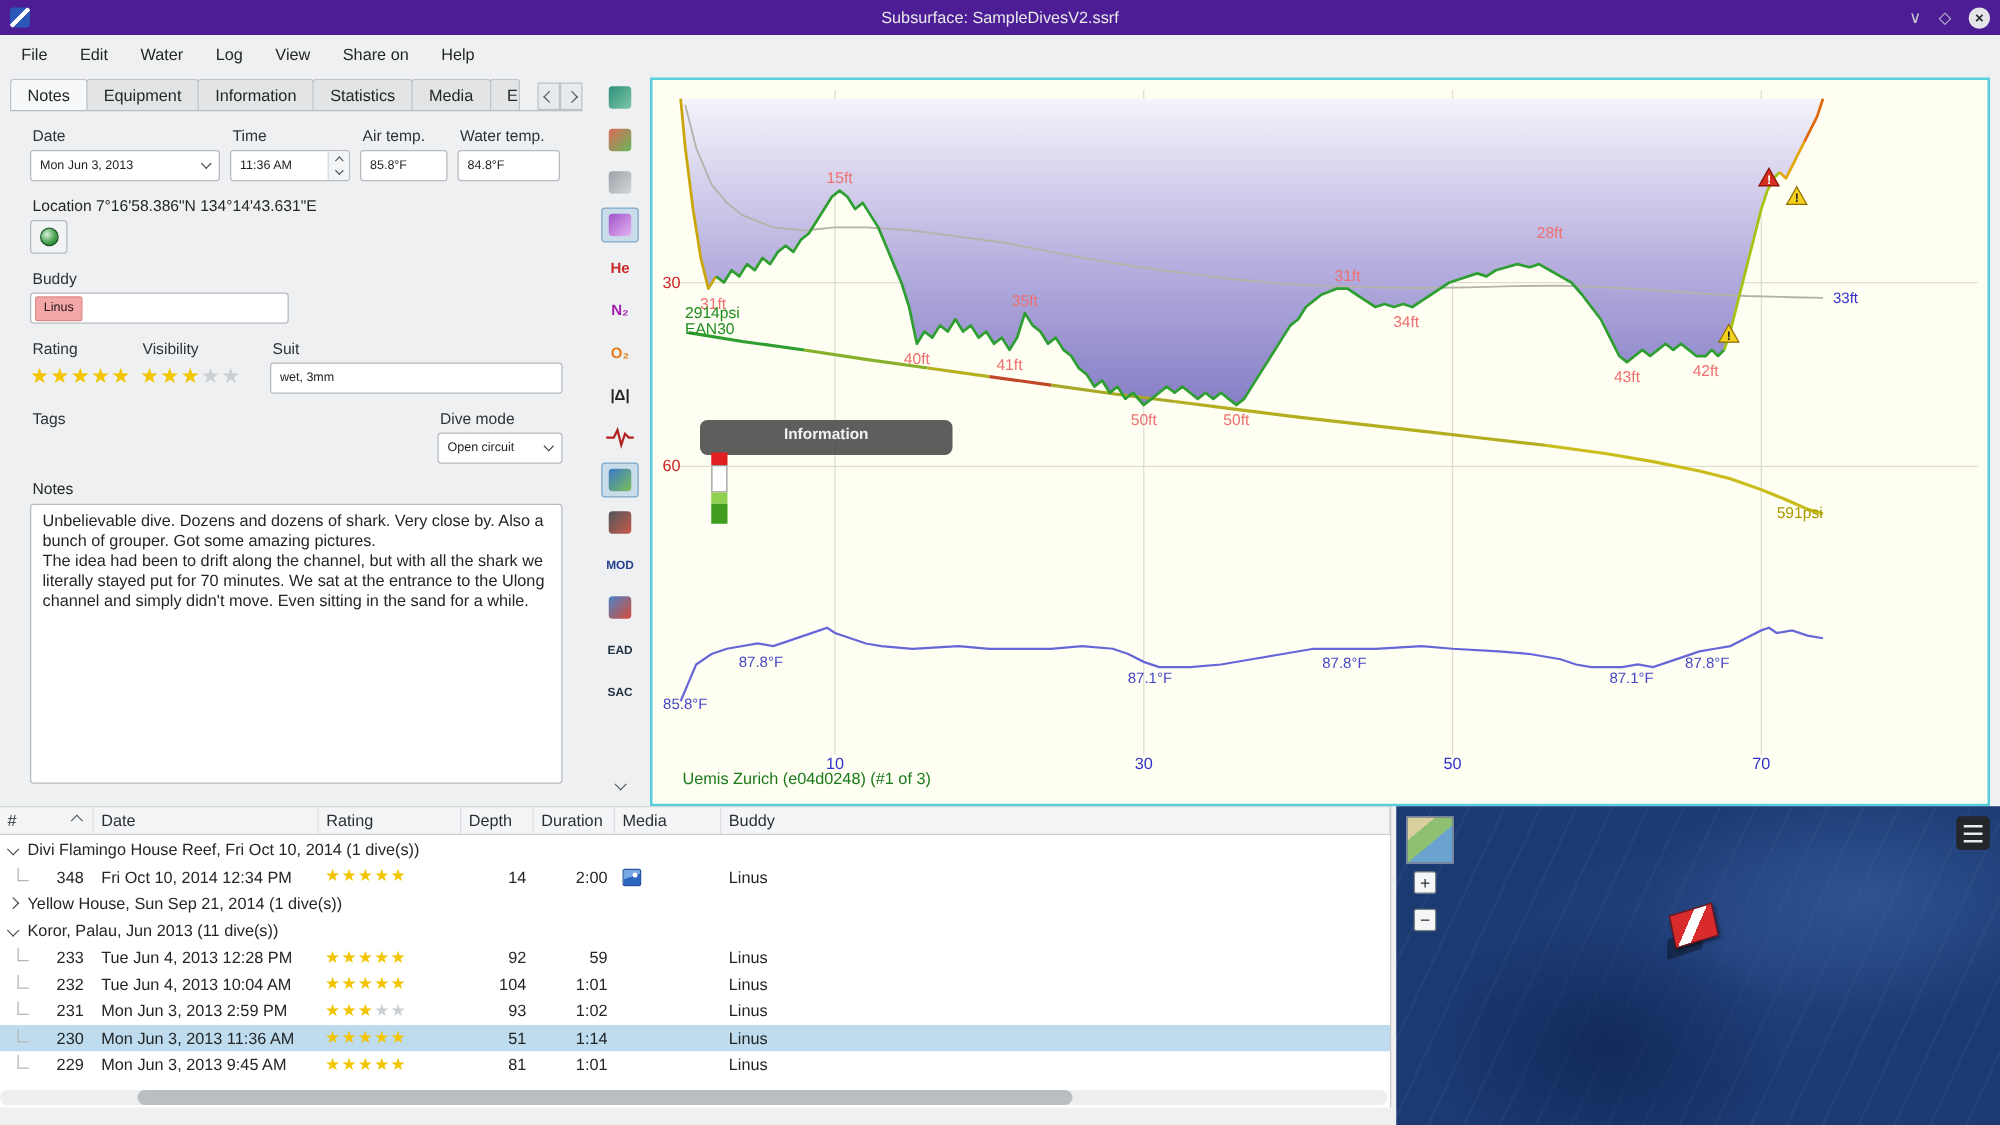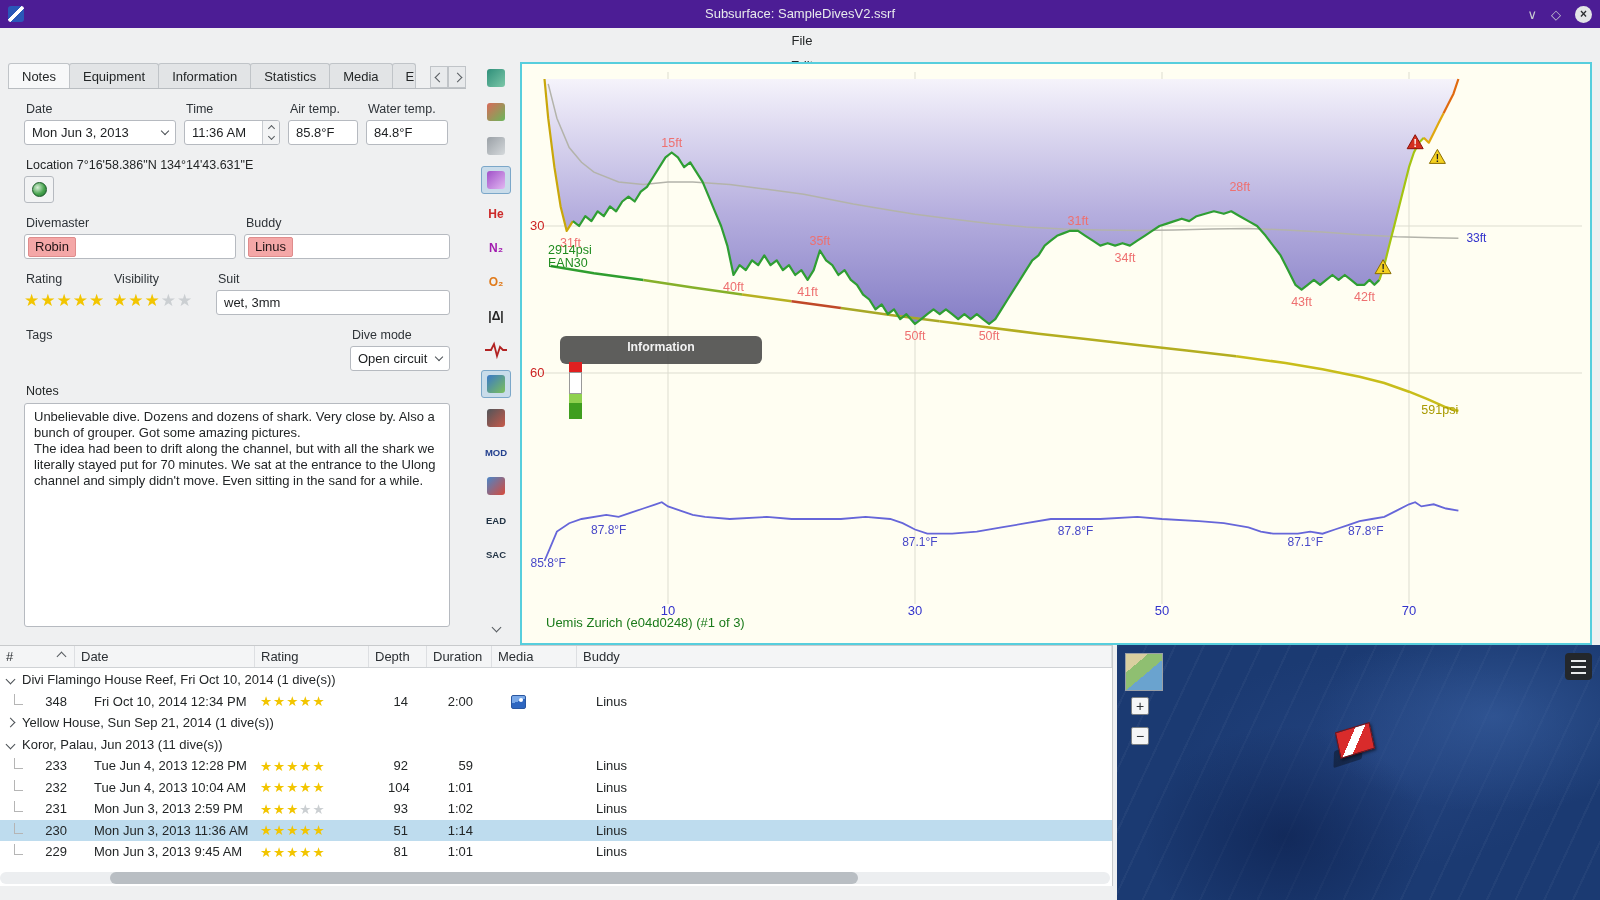--- a/index.html
+++ b/index.html
@@ -10,42 +10,42 @@
   .titlebar{position:absolute;left:0;top:0;width:1600px;height:28px;background:#4c1d95;color:#e8eaec;}
   .appicon{position:absolute;left:8px;top:6px;width:16px;height:16px;border-radius:3px;
     background:linear-gradient(135deg,#2a57b8 43%,#ffffff 43% 57%,#2a57b8 57%);}
   .wtitle{position:absolute;left:0;right:0;top:0;height:28px;line-height:28px;text-align:center;font-size:13px;}
   .winbtns{position:absolute;right:8px;top:0;height:28px;display:flex;align-items:center;gap:14px;}
   .winbtn{color:#c9cdd1;font-size:13px;cursor:default;}
   .closebtn{width:17px;height:17px;border-radius:50%;background:#e3e5e7;color:#2a2d30;
     display:flex;align-items:center;justify-content:center;font-size:12px;font-weight:bold;line-height:1;}
 
   
-  .menubar{position:absolute;left:0;top:28px;width:1600px;height:30px;background:#eff0f1;display:flex;align-items:center;padding-left:4px;flex-direction:column;}
+  .menubar{position:absolute;left:0;top:28px;width:1600px;height:30px;background:#eff0f1;display:flex;align-items:center;padding-left:4px;}
   .menuitem{padding:5px 13px;}
 
   
   .leftpanel{position:absolute;left:8px;top:62px;width:458px;height:583px;}
   .tabbar{display:flex;height:27px;border-bottom:1px solid #b9bdc1;align-items:flex-end;}
   .tab{padding:5px 13px 4px 13px;background:#e2e4e6;border:1px solid #c0c4c8;border-bottom:none;
     border-radius:3px 3px 0 0;margin-right:-1px;white-space:nowrap;}
   .tab.active{background:#f7f8f9;position:relative;z-index:2;}
   .tab.cut{width:24px;overflow:hidden;padding-right:0;}
   .tabarrows{margin-left:auto;display:flex;}
   .tabarrow{width:18px;height:22px;border:1px solid #c0c4c8;background:#e8eaec;display:flex;align-items:center;justify-content:center;}
   .chev{display:inline-block;width:7px;height:7px;border-right:1.6px solid #565b5f;border-bottom:1.6px solid #565b5f;}
   .chev.down{transform:rotate(45deg);}
   .chev.right{transform:rotate(-45deg);}
   .chev.left{transform:rotate(135deg);}
   .chev.up{transform:rotate(-135deg);}
 
   .fieldrow{display:flex;align-items:flex-start;margin:13px 16px 0 16px;gap:8px;}
   .fg label{display:block;margin:0 0 4px 2px;font-size:12.5px;color:#2e3338;}
   .inp{height:25px;background:#fff;border:1px solid #b6bac0;border-radius:3px;padding:2px 7px;
-    display:flex;align-items:center;font-size:13px;color:#1c1e20;}
+    display:flex;align-items:center;font-size:10px;color:#1c1e20;}
   input.inp{width:100%;}
   .combo{justify-content:space-between;}
   .combocaret{width:6px;height:6px;border-right:1.4px solid #4a4f54;border-bottom:1.4px solid #4a4f54;transform:rotate(45deg);margin-left:6px;margin-top:-3px;}
   .spin{padding-right:0;}
   .spinner{margin-left:auto;border-left:1px solid #c7cbd0;height:23px;width:17px;display:flex;flex-direction:column;align-items:center;justify-content:center;gap:3px;background:#f3f4f5;border-radius:0 2px 2px 0;}
   .spinner .chev{width:5px;height:5px;border-width:1.3px;}
   .chip{background:#f4a7a7;border:1px solid #df8c8c;border-radius:2px;padding:0 6px;line-height:18px;color:#201416;}
   .globebtn{width:30px;height:27px;border:1px solid #b6bac0;border-radius:3px;background:#f2f3f4;display:flex;align-items:center;justify-content:center;}
   .globe{width:15px;height:15px;border-radius:50%;background:radial-gradient(circle at 35% 35%,#d8eed8,#48a44f 55%,#1d6e2e);border:1px solid #1a5a28;}
   .st{letter-spacing:1px;}
@@ -78,21 +78,21 @@
   
   .divelist{position:absolute;left:0;top:645px;width:1113px;height:241px;background:#fff;border-top:1px solid #c8cacc;border-right:1px solid #c8cacc;}
   .lheader{display:grid;grid-template-columns:75px 180px 114px 58px 65px 85px auto;height:22px;background:#f4f5f6;border-bottom:1px solid #cfd2d5;}
   .lheader .hcell{padding:3px 6px;border-right:1px solid #dddfe2;font-size:13px;color:#2b2f33;display:flex;align-items:center;}
   .hcell.first{justify-content:space-between;padding-right:9px;}
   .lrows{position:absolute;left:0;top:23px;right:0;bottom:16px;overflow:hidden;}
   .siterow{height:21.5px;display:flex;align-items:center;padding-left:7px;gap:8px;}
   .siterow .chev{border-color:#4a4f54;}
   .diverow{height:21.5px;display:grid;grid-template-columns:75px 180px 114px 58px 65px 85px auto;align-items:center;}
   .diverow.selected{background:#bedcee;}
-  .cell{padding:0 19px;white-space:nowrap;overflow:hidden;}
+  .cell{padding:0 6px;white-space:nowrap;overflow:hidden;}
   .cell.c1{position:relative;text-align:right;padding-right:8px;}
   .tick{position:absolute;left:14px;top:0px;width:9px;height:11px;border-left:1px solid #b5b5b5;border-bottom:1px solid #b5b5b5;}
   .cell.r{text-align:right;}
   .cell.stars{font-size:13.5px;padding-left:5px;}
   .mediaicon{display:inline-block;width:15px;height:14px;border-radius:2px;border:1px solid #2a57a0;
     background:linear-gradient(160deg,#79a8e8 0 45%,#2e66c0 45% 100%);position:relative;top:2px;}
   .mediaicon::after{content:"";position:absolute;right:2px;top:2px;width:4px;height:4px;border-radius:50%;background:#fff;}
   .hscroll{position:absolute;left:0;bottom:2px;height:12px;right:2px;background:#eceef0;border-radius:6px;}
   .hhandle{position:absolute;left:110px;top:0;width:748px;height:12px;background:#b9bec3;border-radius:6px;}
 
@@ -191,26 +191,20 @@
     <div class="fieldrow" style="flex-direction:column;gap:4px;">
       <label style="font-size:12.5px;margin-left:2px;">Location 7°16'58.386"N 134°14'43.631"E</label>
       <div style="display:flex;gap:6px;width:100%;">
         <span class="globebtn">
             <span class="globe"></span>
           </span>
       </div>
     </div>
 
     <div class="fieldrow">
-      <div class="fg" style="width:213px">
-        <label>Divemaster</label>
-        <div class="inp" style="padding-left:3px;">
-          <span class="chip">Robin</span>
-        </div>
-      </div>
       <div class="fg" style="width:207px">
         <label>Buddy</label>
         <div class="inp" style="padding-left:3px;">
           <span class="chip">Linus</span>
         </div>
       </div>
     </div>
 
     <div class="fieldrow">
       <div class="fg" style="width:80px">

